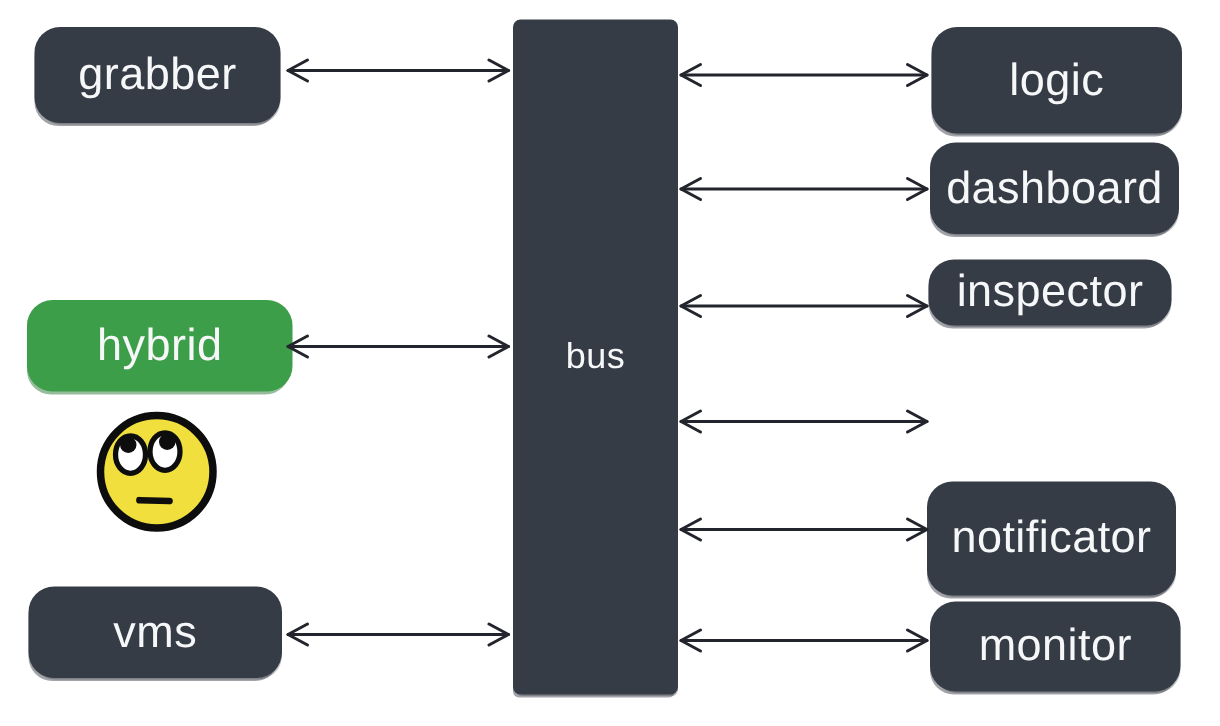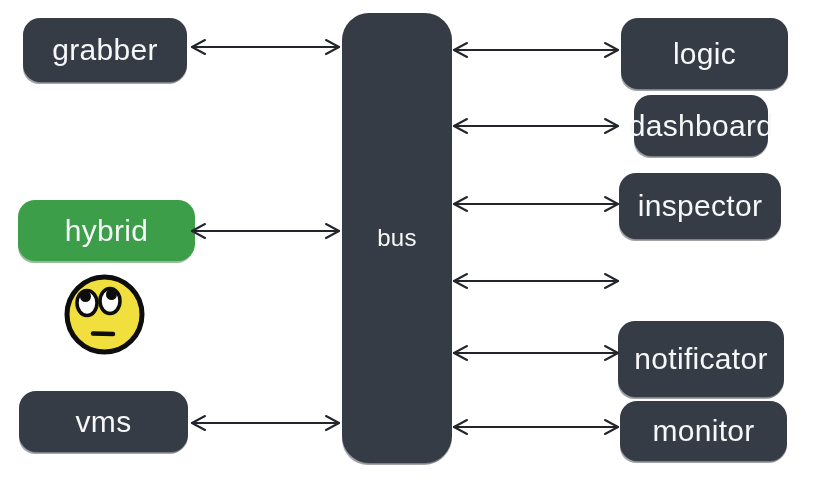--- a/index.html
+++ b/index.html
@@ -30,24 +30,24 @@
     border-radius:17px;
     box-shadow:-1px 3px 0 -1px rgba(46,52,61,.45), 1px 2px 0 -1px rgba(46,52,61,.3);
   }
   .node--green{background:var(--node-green);box-shadow:-1px 3px 0 -1px rgba(47,122,58,.5)}
   .node-label{pointer-events:none}
 
   
   .n-grabber    {left:23px; top:18px;  width:164px;height:64px}
   .n-hybrid     {left:18px; top:200px; width:177px;height:61px}
   .n-vms        {left:19px; top:391px; width:169px;height:61px}
-  .n-bus        {left:342px;top:13px;  width:110px;height:450px;border-radius:27px;font-size:24px}
+  .n-bus        {left:342px;top:13px;  width:110px;height:450px;border-radius:5px;font-size:24px}
   .n-logic      {left:621px;top:18px;  width:167px;height:71px}
-  .n-dashboard  {left:634px;top:95px;  width:134px;height:61px}
-  .n-inspector  {left:619px;top:173px; width:162px;height:66px}
+  .n-dashboard  {left:620px;top:95px;  width:166px;height:61px}
+  .n-inspector  {left:619px;top:173px; width:162px;height:44px}
   .n-aggregator {left:620px;top:245px; width:167px;height:62px}
   .n-notificator{left:618px;top:321px; width:166px;height:76px}
   .n-monitor    {left:620px;top:401px; width:167px;height:60px}
 
   .arrow{position:absolute;overflow:visible}
   .arrow path{stroke:var(--arrow);stroke-width:2;fill:none;stroke-linecap:round;stroke-linejoin:round}
 
   .a-grabber    {left:189px;top:36px}
   .a-hybrid     {left:189px;top:220px}
   .a-vms        {left:189px;top:412px}

